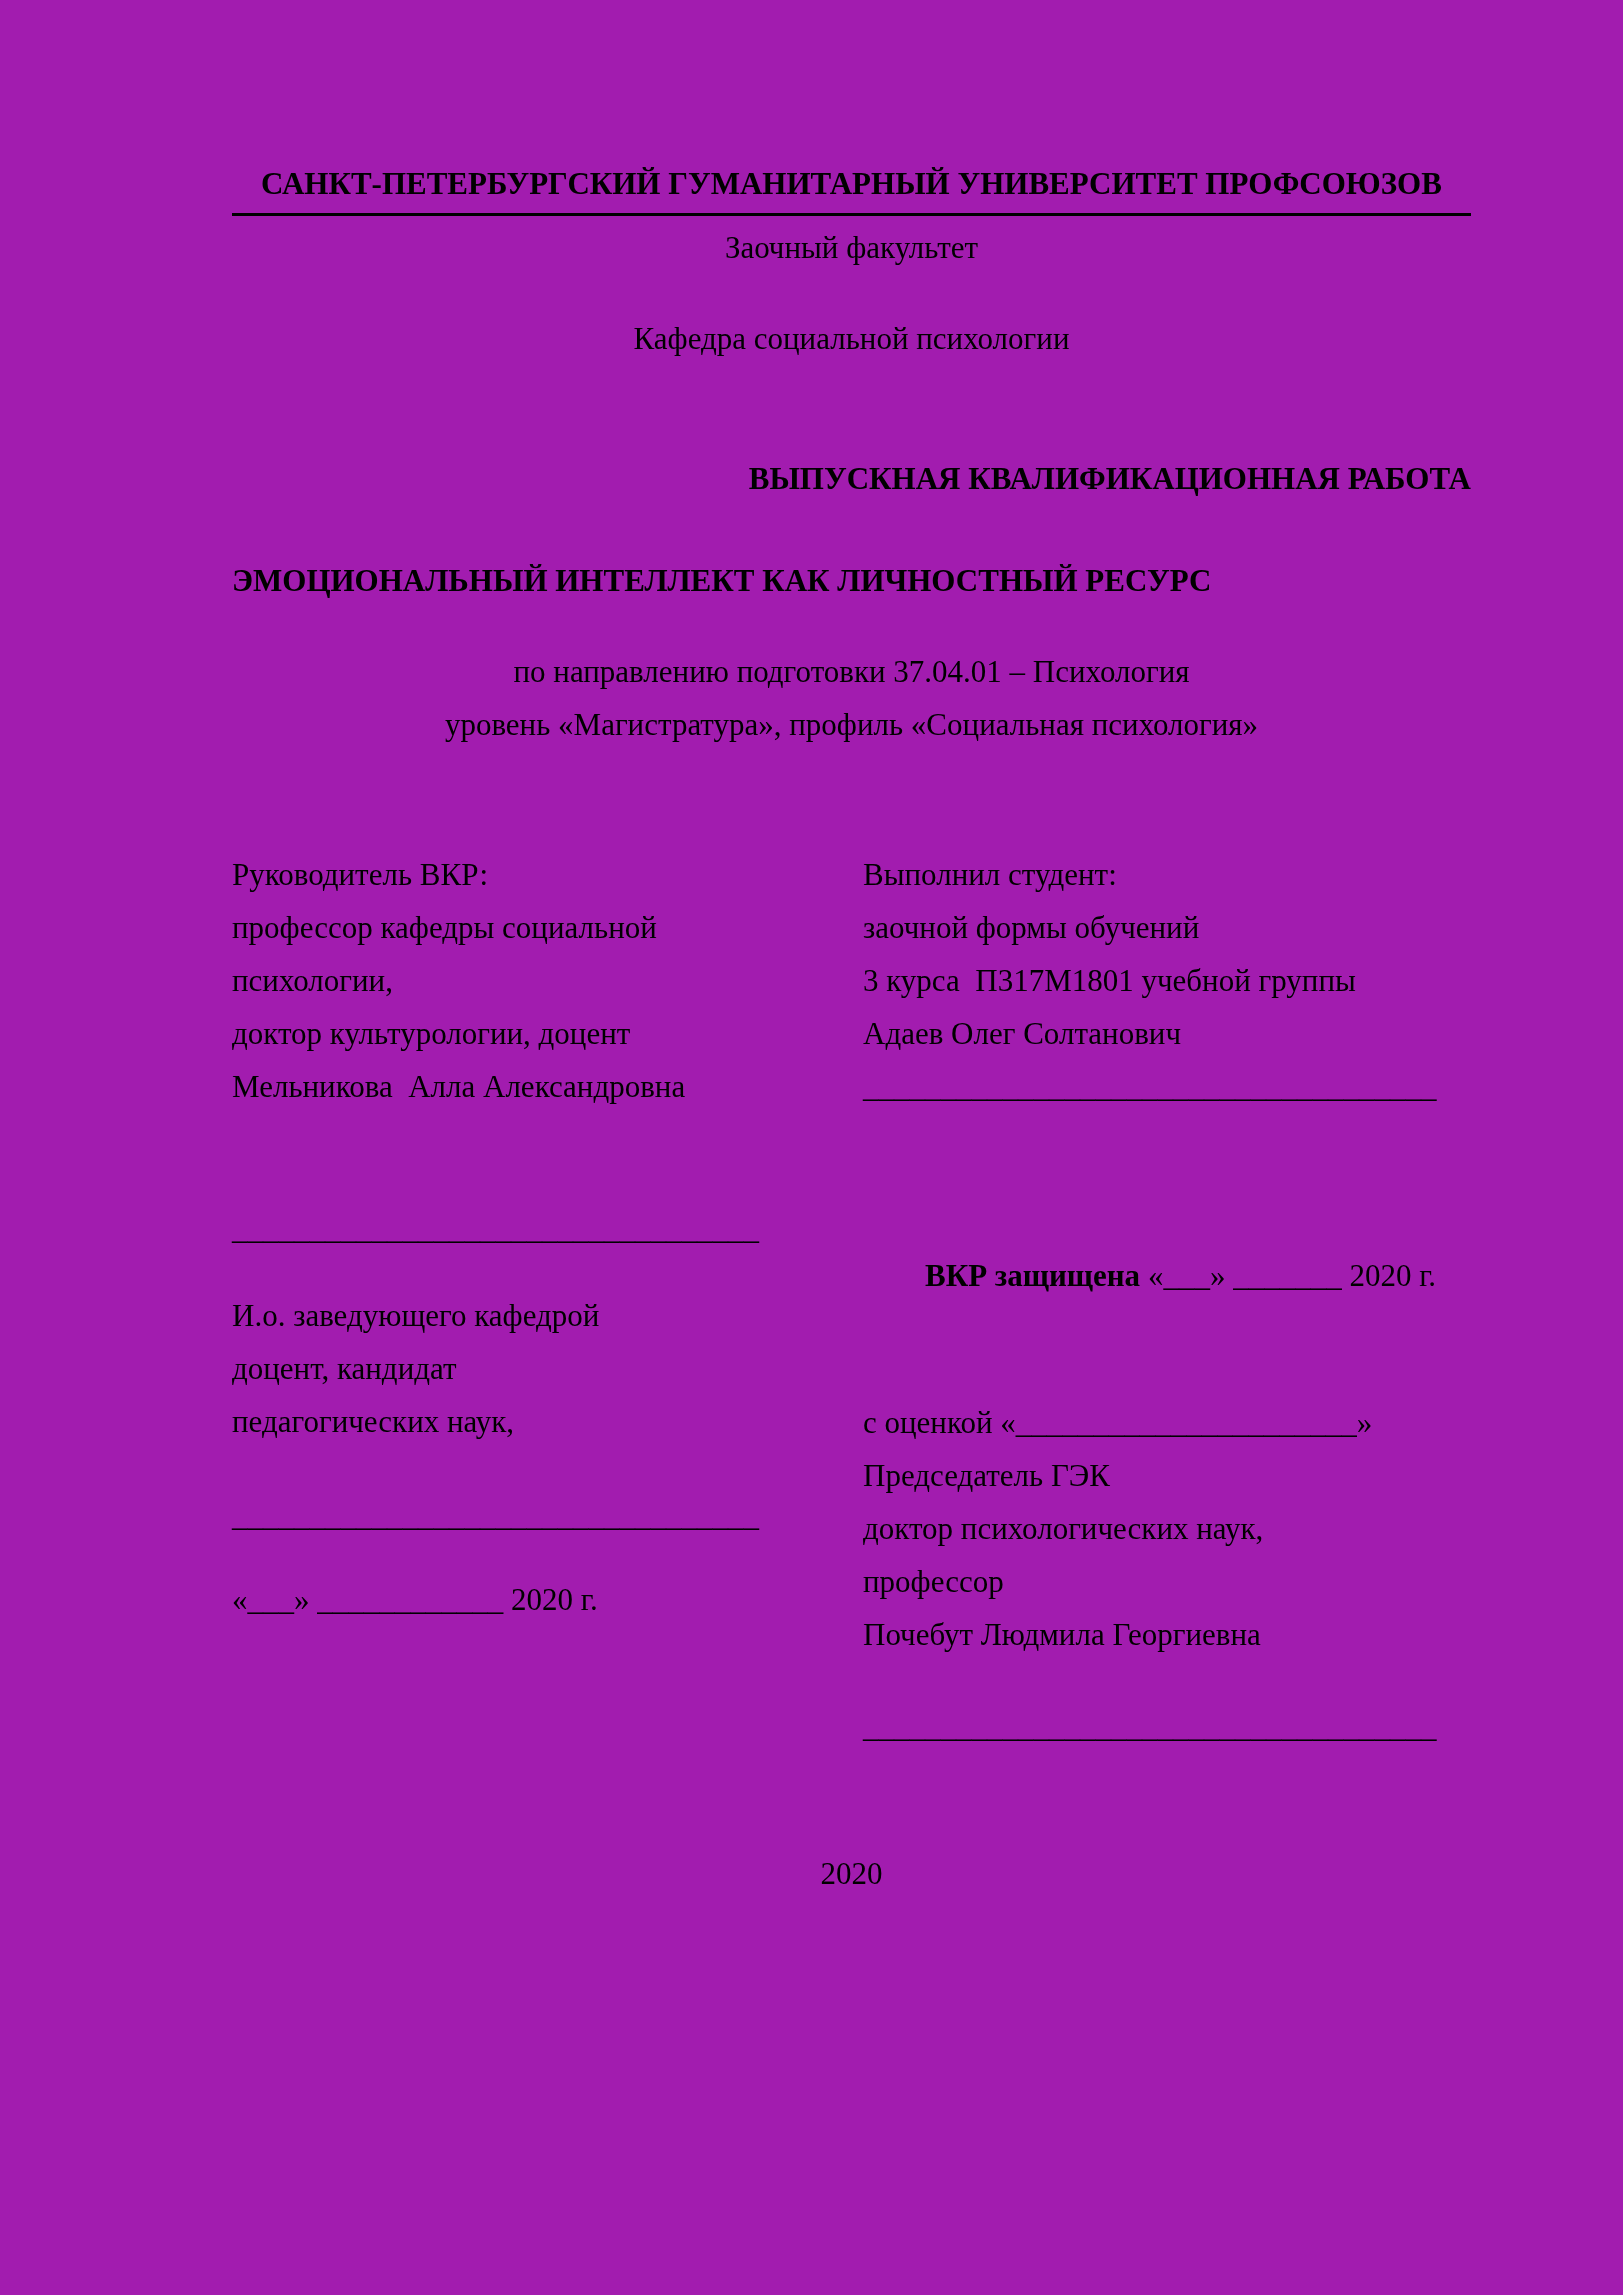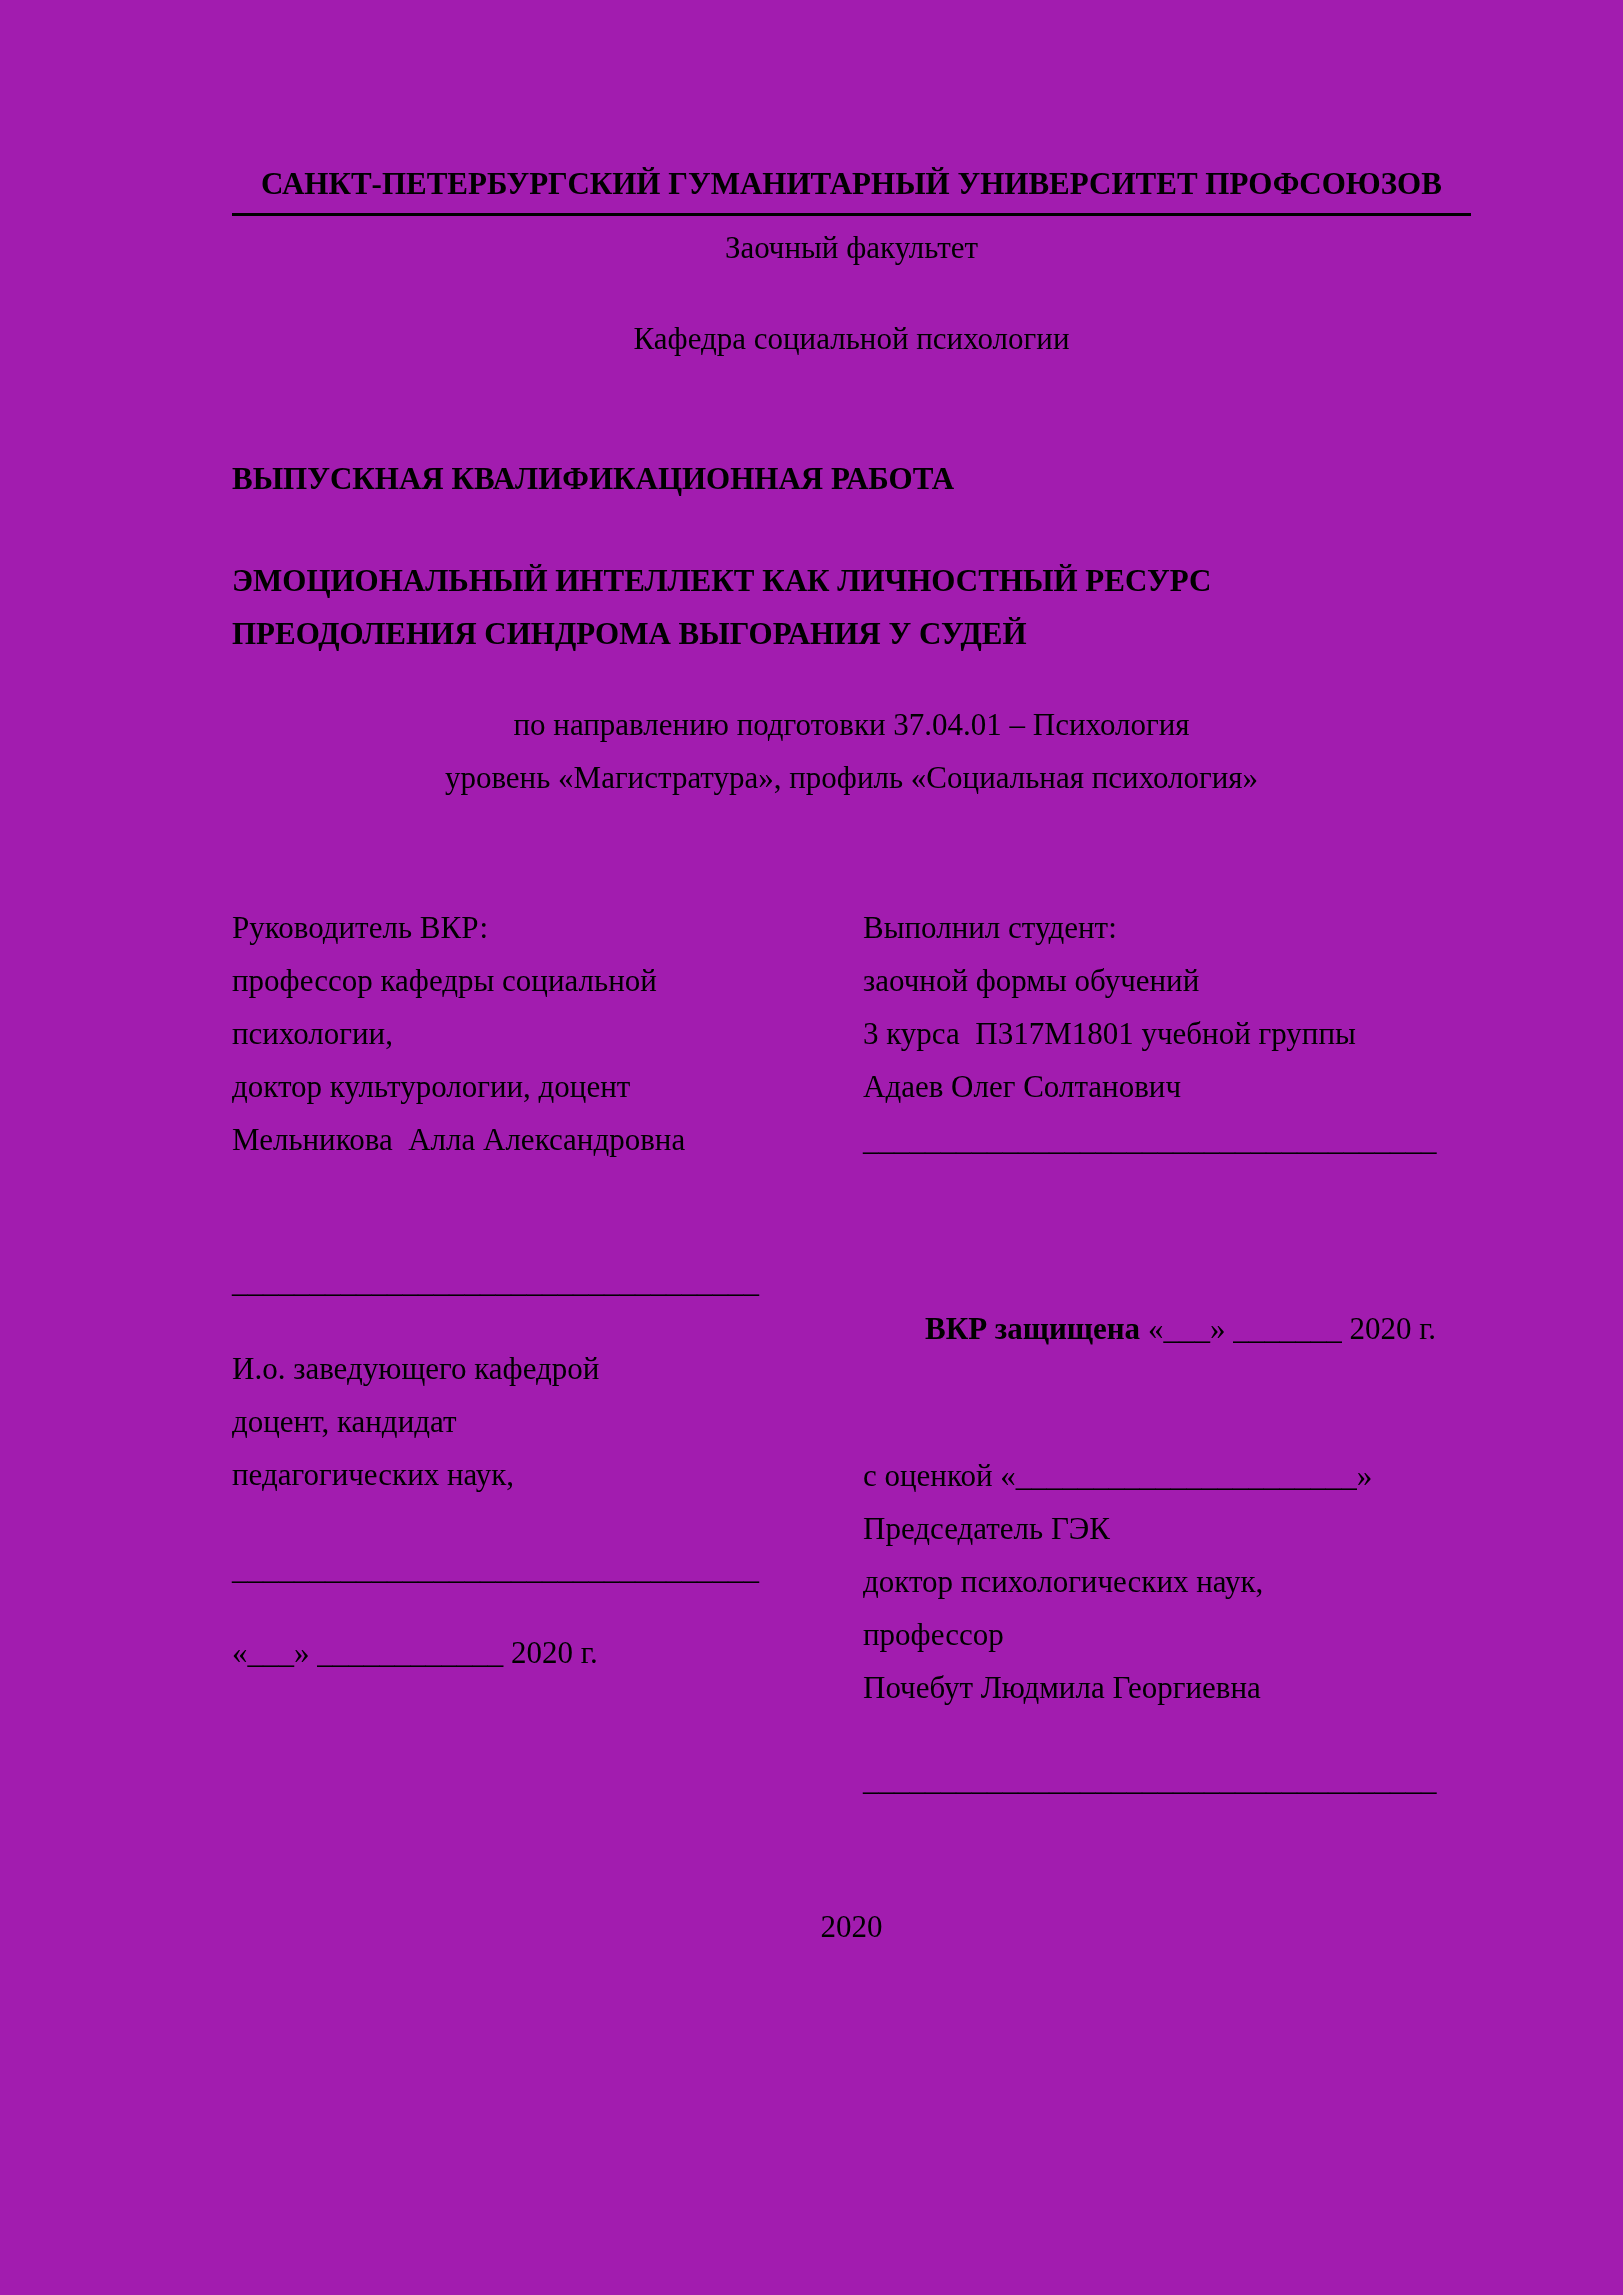--- a/index.html
+++ b/index.html
@@ -35,21 +35,21 @@
   .faculty {
     text-align: center;
     margin-top: 4.7px;
   }
   .department {
     text-align: center;
     margin-top: 38px;
   }
   .work-type {
     font-weight: bold;
-    text-align: left;
+    text-align: right;
     margin-top: 87px;
   }
   .thesis-title {
     font-weight: bold;
     text-align: left;
     margin-top: 49px;
   }
   .program {
     text-align: center;
     margin-top: 38px;
@@ -88,21 +88,20 @@
 <div class="page">
 
   <div class="university line">САНКТ-ПЕТЕРБУРГСКИЙ ГУМАНИТАРНЫЙ УНИВЕРСИТЕТ ПРОФСОЮЗОВ</div>
   <div class="faculty line">Заочный факультет</div>
   <div class="department line">Кафедра социальной психологии</div>
 
   <div class="work-type line">ВЫПУСКНАЯ КВАЛИФИКАЦИОННАЯ РАБОТА</div>
 
   <div class="thesis-title">
     <div class="line">ЭМОЦИОНАЛЬНЫЙ ИНТЕЛЛЕКТ КАК ЛИЧНОСТНЫЙ РЕСУРС</div>
-    <div class="line">ПРЕОДОЛЕНИЯ СИНДРОМА ВЫГОРАНИЯ У СУДЕЙ</div>
   </div>
 
   <div class="program">
     <div class="line">по направлению подготовки 37.04.01 – Психология</div>
     <div class="line">уровень «Магистратура», профиль «Социальная психология»</div>
   </div>
 
   <div class="columns">
 
     <div class="col-left">

